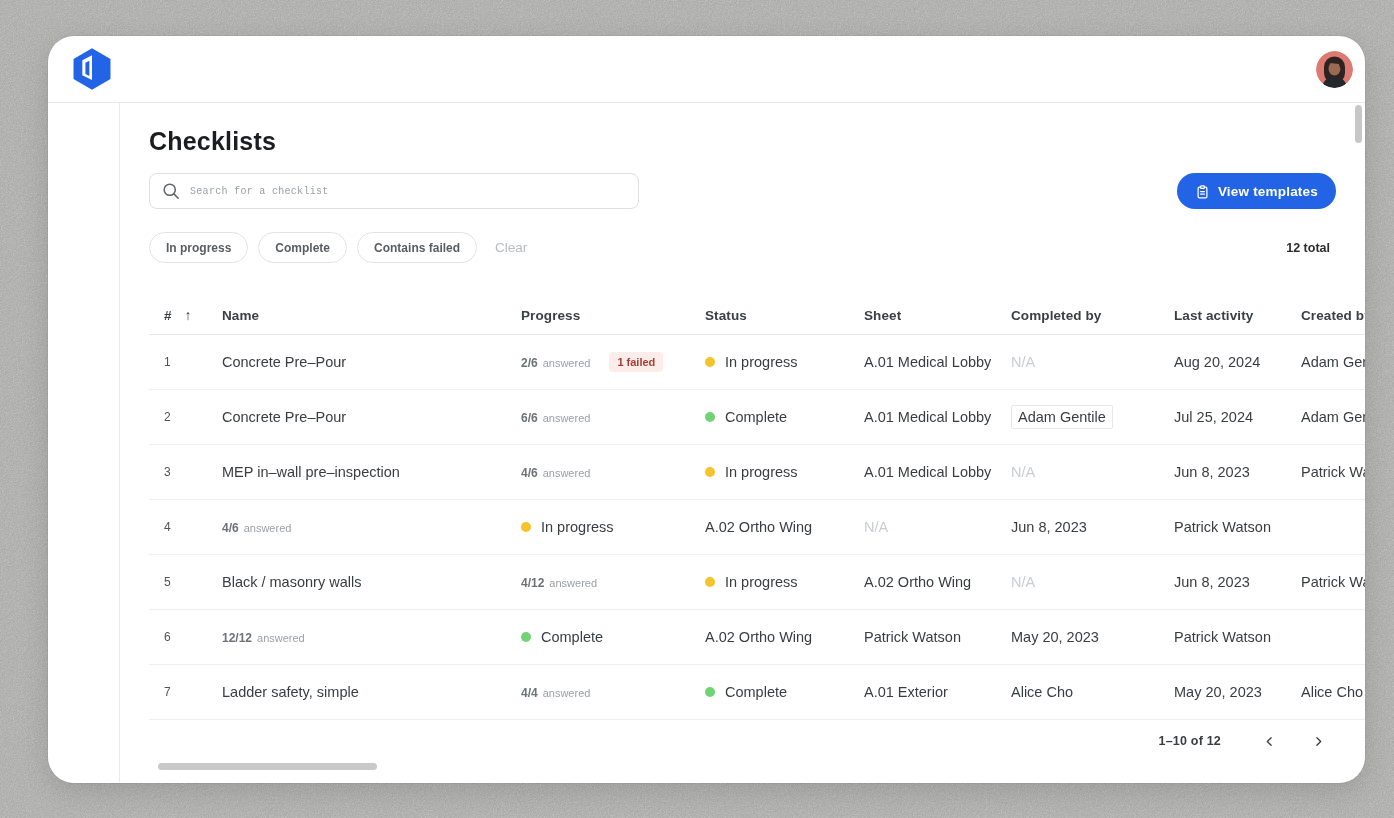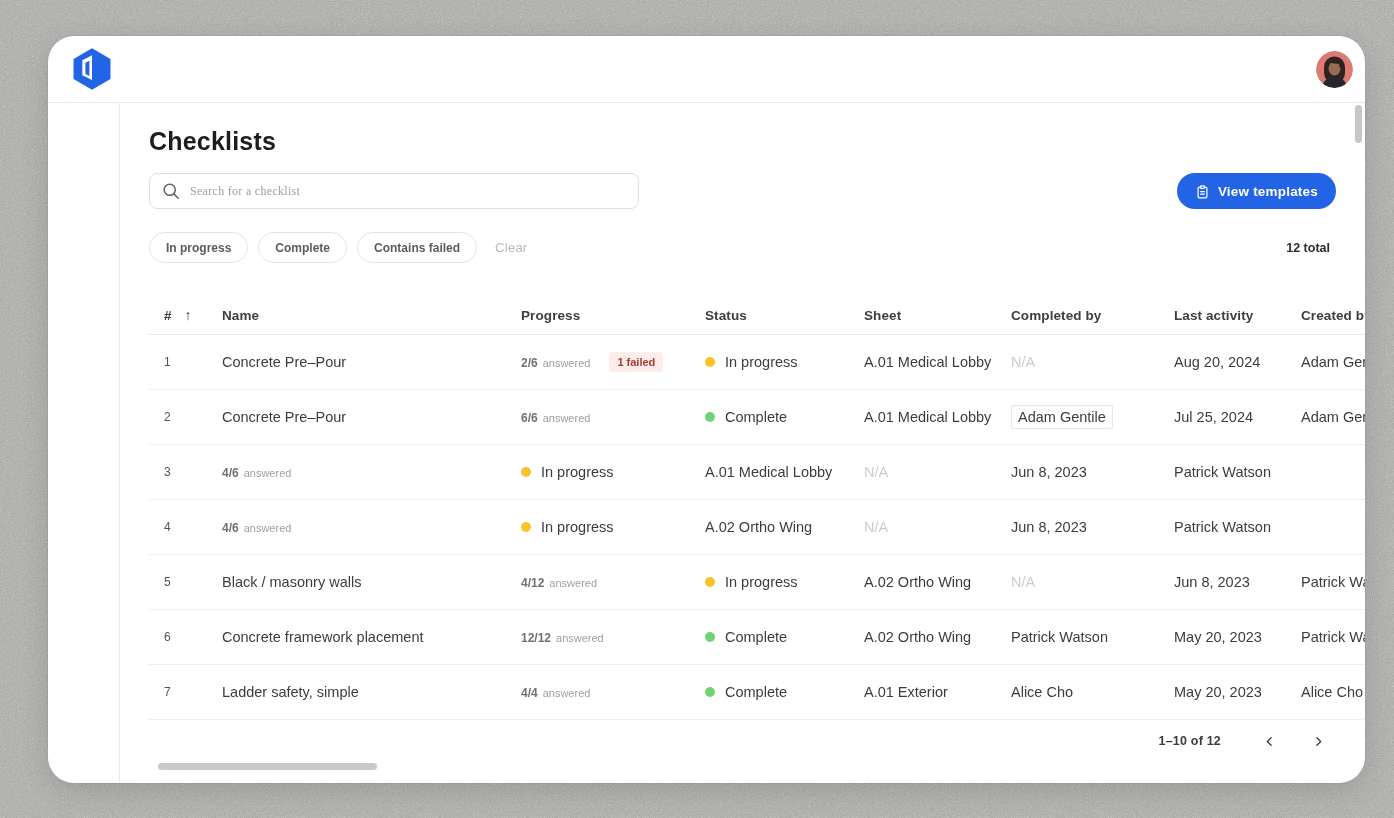--- a/index.html
+++ b/index.html
@@ -29,21 +29,21 @@
   .main { flex:1; position:relative; overflow:hidden; padding-left:29px; }
 
   
   .page-title { margin-top:24px; font-size:25px; line-height:29px; font-weight:700; color:#1b1d1f; letter-spacing:.2px; }
 
   .search-row { margin-top:17px; display:flex; align-items:center; justify-content:space-between; padding-right:29px; }
   .search-box {
     width:490px; height:36px; border:1px solid #dfdfdf; border-radius:8px;
     display:flex; align-items:center; gap:10px; padding:0 12px; background:#fff;
   }
-  .search-box input { border:none; outline:none; flex:1; font-family:Liberation Serif, serif; font-size:12px; color:#a16207; letter-spacing:.3px; }
+  .search-box input { border:none; outline:none; flex:1; font-family:Liberation Mono, monospace; font-size:10px; color:#a16207; letter-spacing:.3px; }
   .search-box input::placeholder { color:#9ba0a5; }
 
   .btn-primary {
     height:36px; border:none; border-radius:18px; color:#fff;
     font-family:inherit; font-size:13.5px; font-weight:700; letter-spacing:.2px;
     display:flex; align-items:center; gap:8px; padding:11px 18px; cursor:pointer;
   }
 
   
   .chips-row { margin-top:23px; display:flex; align-items:center; padding-right:35px; }
@@ -201,20 +201,21 @@
           <span>Complete</span>
         </div>
         <div>A.01 Medical Lobby</div>
         <div class="cell-completed"><span class="boxed">Adam Gentile</span></div>
         <div>Jul 25, 2024</div>
         <div class="cell-clip">Adam Gentile</div>
       </div>
 
       <div class="trow grid-cols">
         <div class="cell-num">3</div>
+        <div>MEP in–wall pre–inspection</div>
         <div class="cell-progress">
           <span><span class="frac">4/6</span><span class="suffix">answered</span></span>
         </div>
         <div class="cell-status">
           <span class="dot" style="background: rgb(246, 195, 43);"></span>
           <span>In progress</span>
         </div>
         <div>A.01 Medical Lobby</div>
         <div class="cell-completed na">N/A</div>
         <div>Jun 8, 2023</div>
@@ -247,21 +248,20 @@
           <span>In progress</span>
         </div>
         <div>A.02 Ortho Wing</div>
         <div class="cell-completed na">N/A</div>
         <div>Jun 8, 2023</div>
         <div class="cell-clip">Patrick Watson</div>
       </div>
 
       <div class="trow grid-cols">
         <div class="cell-num">6</div>
-        <div>Concrete framework placement</div>
         <div class="cell-progress">
           <span><span class="frac">12/12</span><span class="suffix">answered</span></span>
         </div>
         <div class="cell-status">
           <span class="dot" style="background: rgb(112, 212, 116);"></span>
           <span>Complete</span>
         </div>
         <div>A.02 Ortho Wing</div>
         <div class="cell-completed">Patrick Watson</div>
         <div>May 20, 2023</div>

